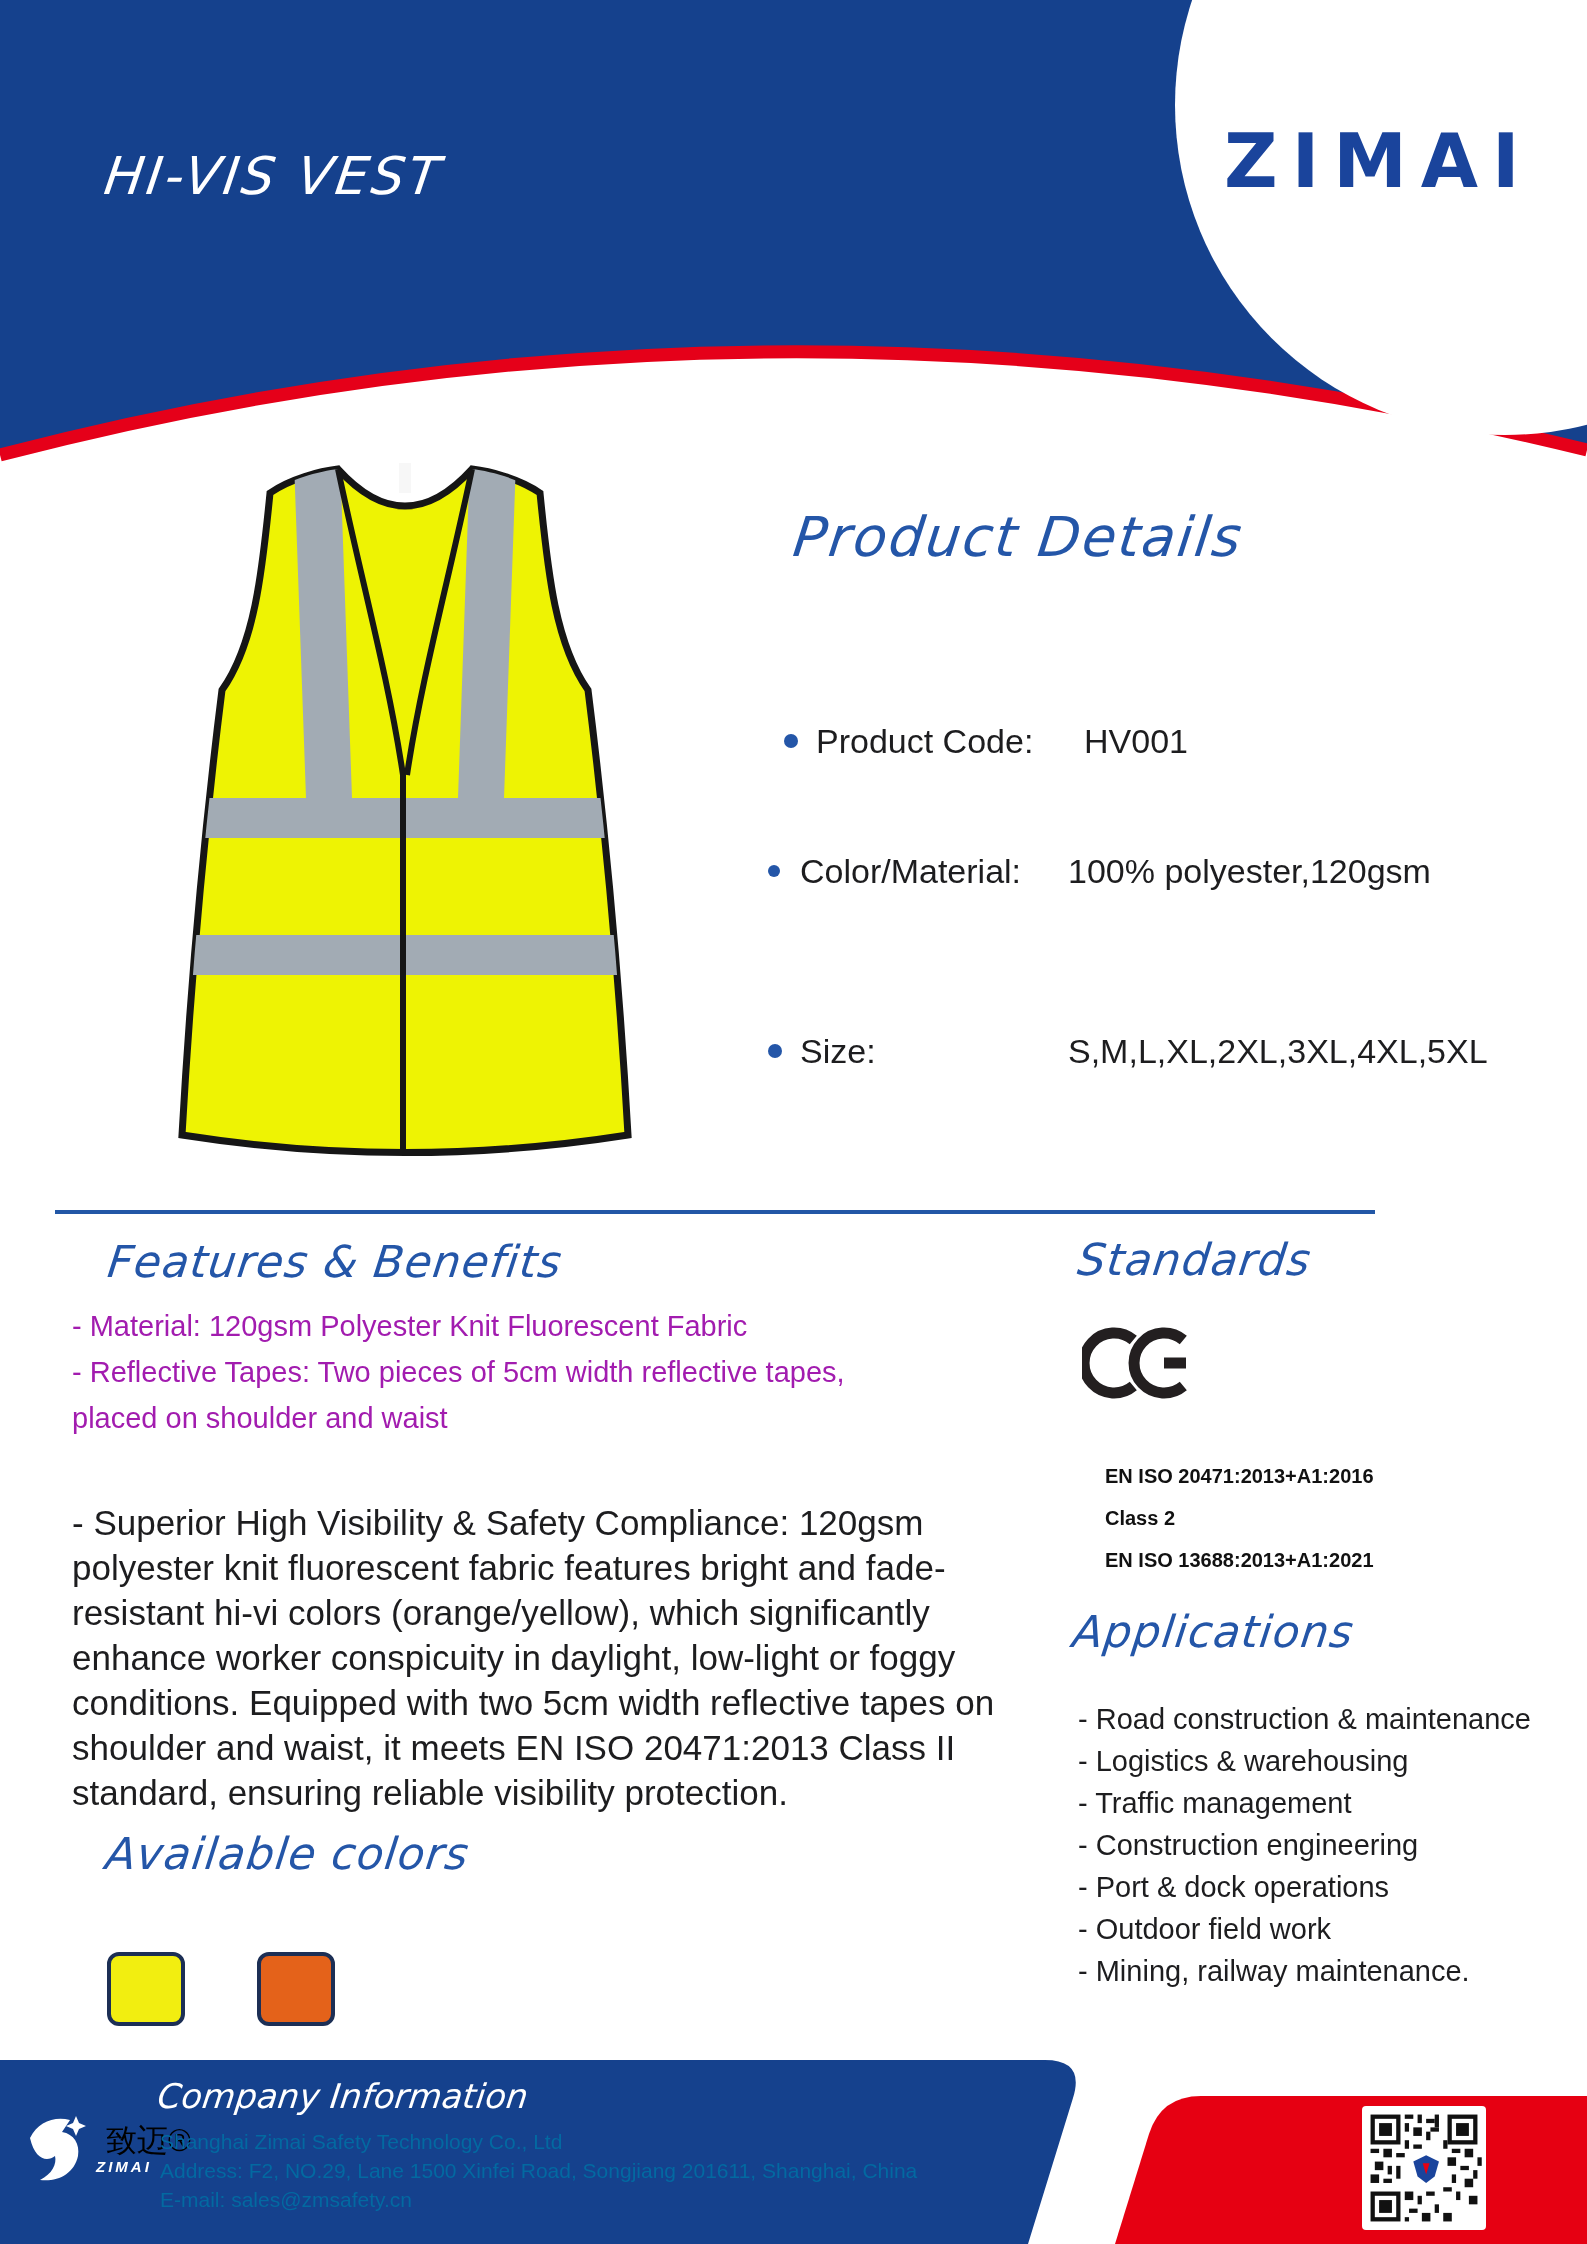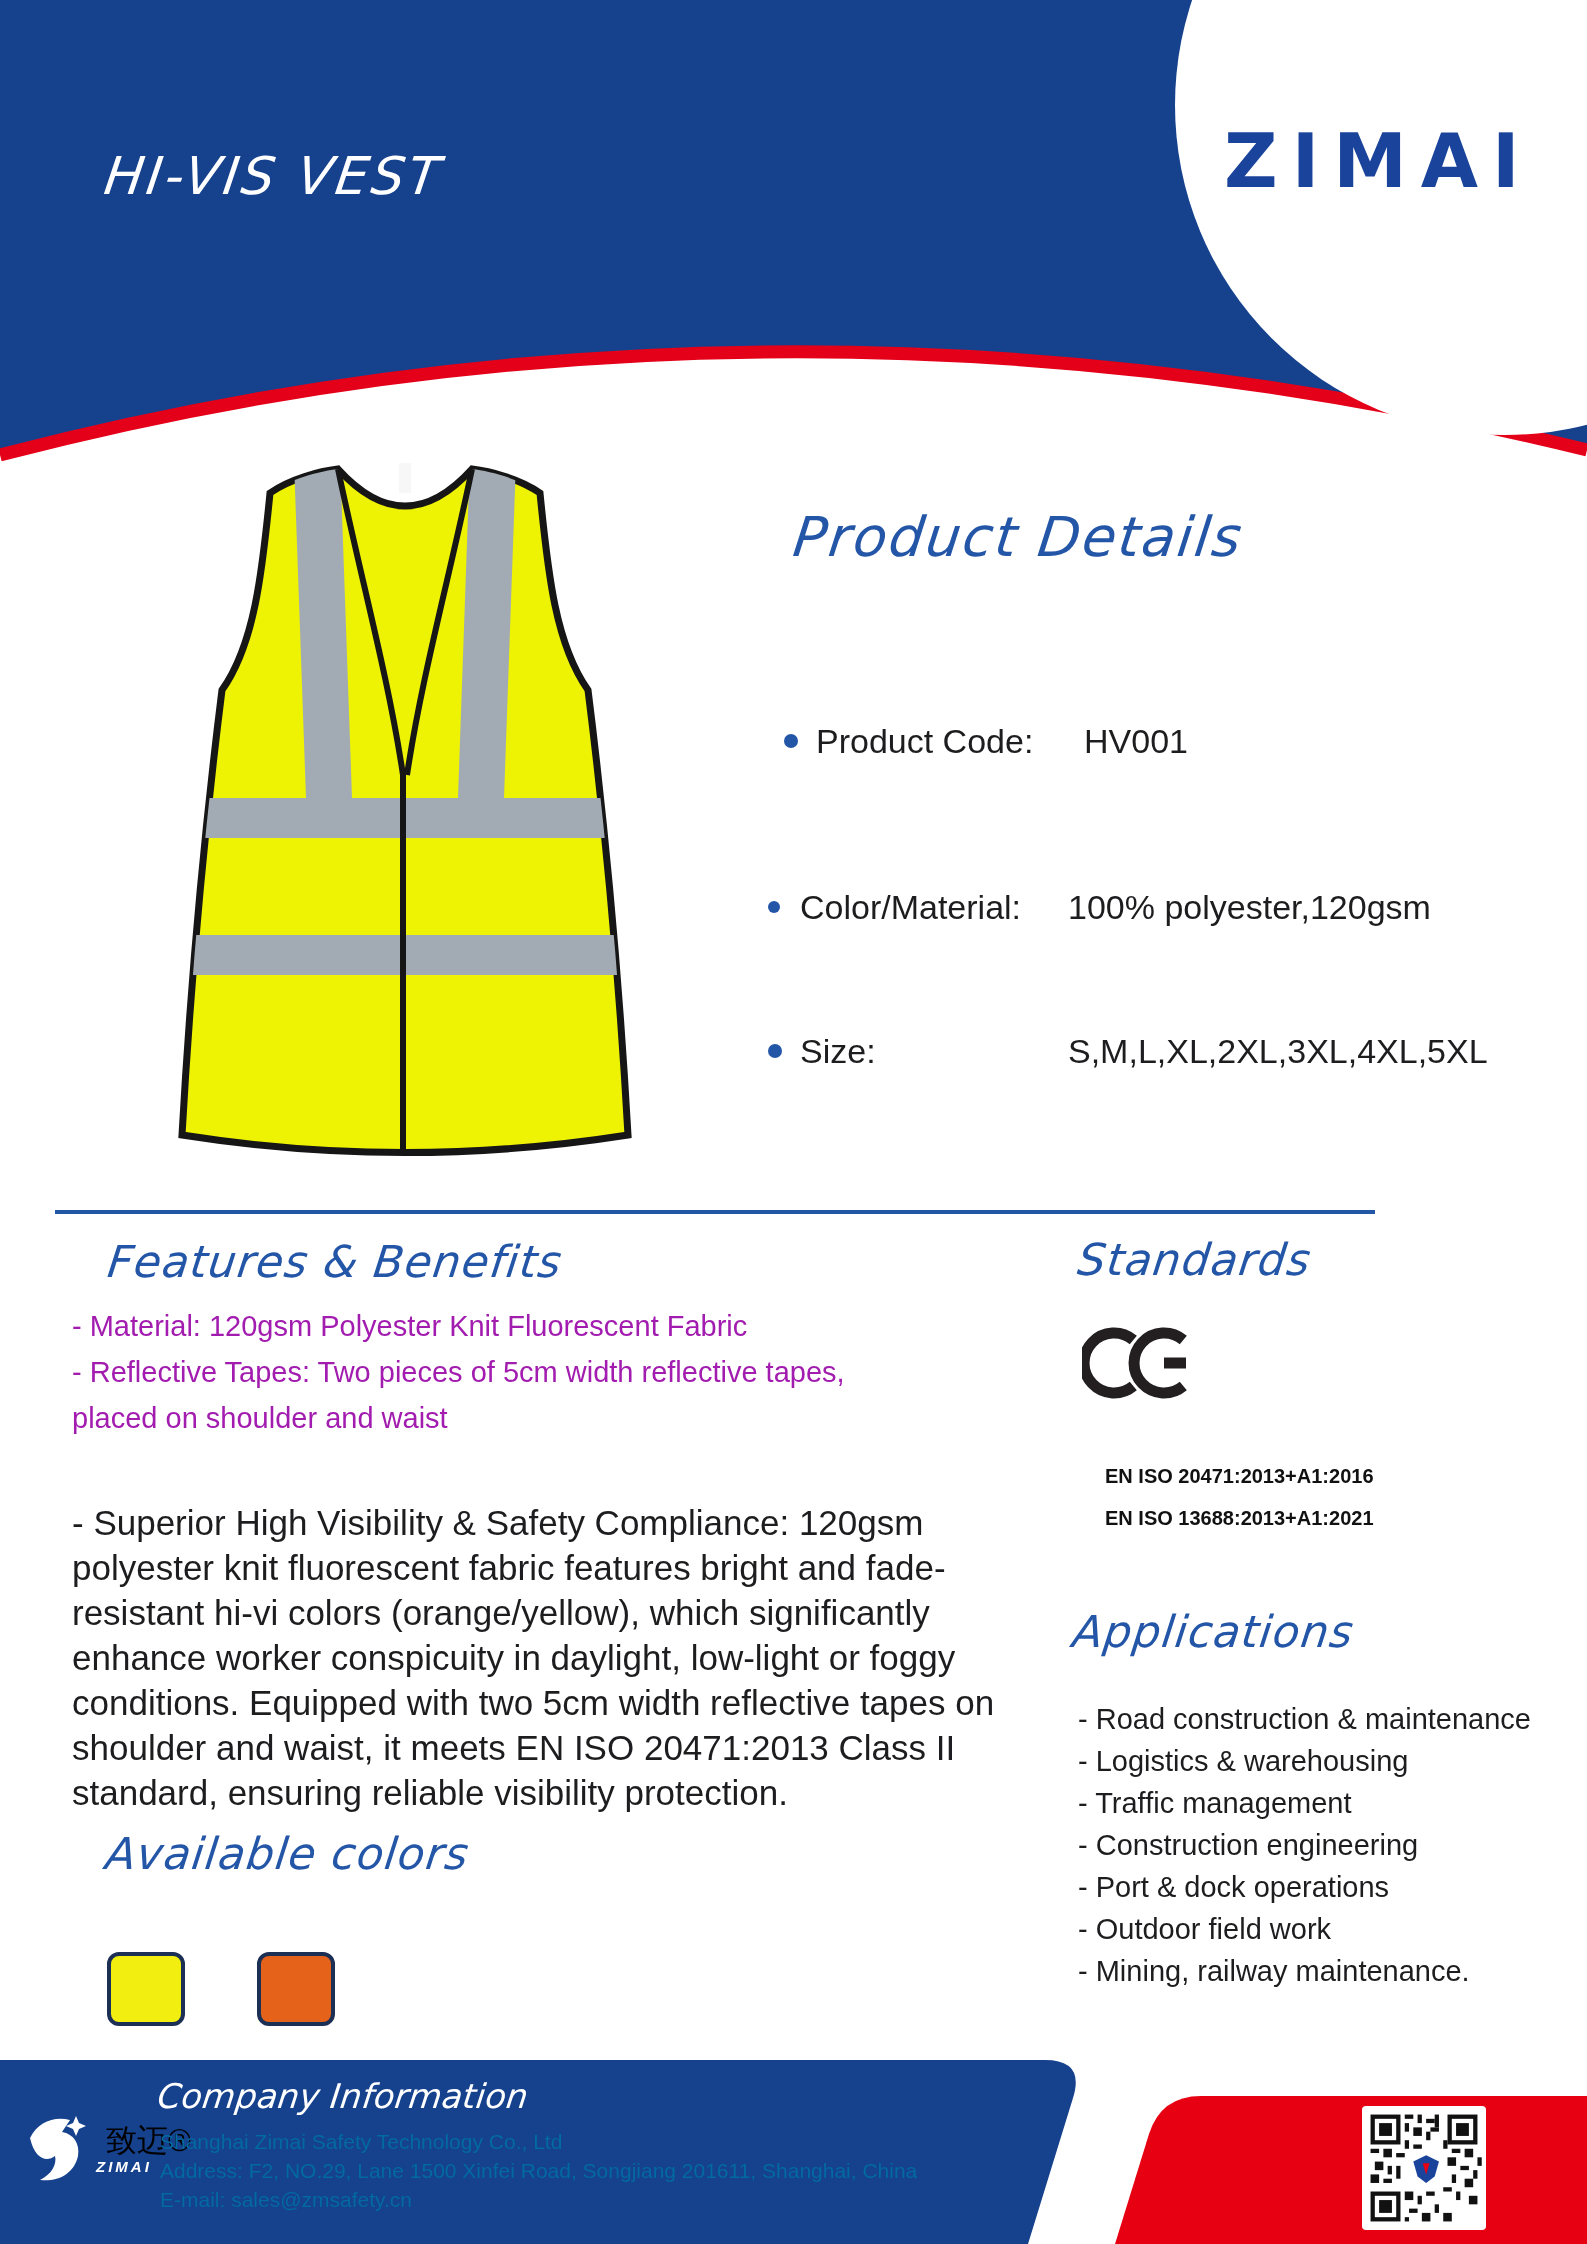--- a/index.html
+++ b/index.html
@@ -85,21 +85,21 @@
     <rect x="279" y="8" width="12" height="30" fill="#f7f7f7"></rect>
   </svg>
 
   <div class="abs script pd-heading">Product Details</div>
 
   <div class="prow" style="left:800px;top:722px;margin-left:16px;">
     <span class="bullet"></span>
     <span class="plabel">Product Code:</span>
     <span class="pvalue">HV001</span>
   </div>
-  <div class="prow" style="left:800px;top:852px;margin-top:36px;">
+  <div class="prow" style="left:800px;top:852px;">
     <span class="bullet small"></span>
     <span class="plabel">Color/Material:</span>
     <span class="pvalue">100% polyester,120gsm</span>
   </div>
   <div class="prow" style="left:800px;top:1032px;">
     <span class="bullet"></span>
     <span class="plabel">Size:</span>
     <span class="pvalue">S,M,L,XL,2XL,3XL,4XL,5XL</span>
   </div>
 
@@ -113,20 +113,21 @@
   <div class="feat-para">- Superior High Visibility &amp; Safety Compliance: 120gsm polyester knit fluorescent fabric features bright and fade-resistant hi-vi colors (orange/yellow), which significantly enhance worker conspicuity in daylight, low-light or foggy conditions. Equipped with two 5cm width reflective tapes on shoulder and waist, it meets EN ISO 20471:2013 Class II standard, ensuring reliable visibility protection.</div>
 
   <div class="abs script sec-heading" style="left:1075px;top:1234px;">Standards</div>
   <svg class="abs" style="left:1082px;top:1318px;" width="120" height="90" viewBox="0 0 120 90" aria-label="CE">
     <path d="M51.3,68 A30,30 0 1 1 51.3,22" fill="none" stroke="#231f20" stroke-width="11"></path>
     <path d="M101.3,68 A30,30 0 1 1 101.3,22" fill="none" stroke="#231f20" stroke-width="11"></path>
     <line x1="82" y1="45" x2="104" y2="45" stroke="#231f20" stroke-width="11"></line>
   </svg>
   <div class="std-lines">
     <div>EN ISO 20471:2013+A1:2016</div>
+    <div>Class 2</div>
     <div>EN ISO 13688:2013+A1:2021</div>
   </div>
 
   <div class="abs script sec-heading" style="left:1070px;top:1606px;">Applications</div>
   <div class="app-list">
     <div>- Road construction &amp; maintenance</div>
     <div>- Logistics &amp; warehousing</div>
     <div>- Traffic management</div>
     <div>- Construction engineering</div>
     <div>- Port &amp; dock operations</div>

